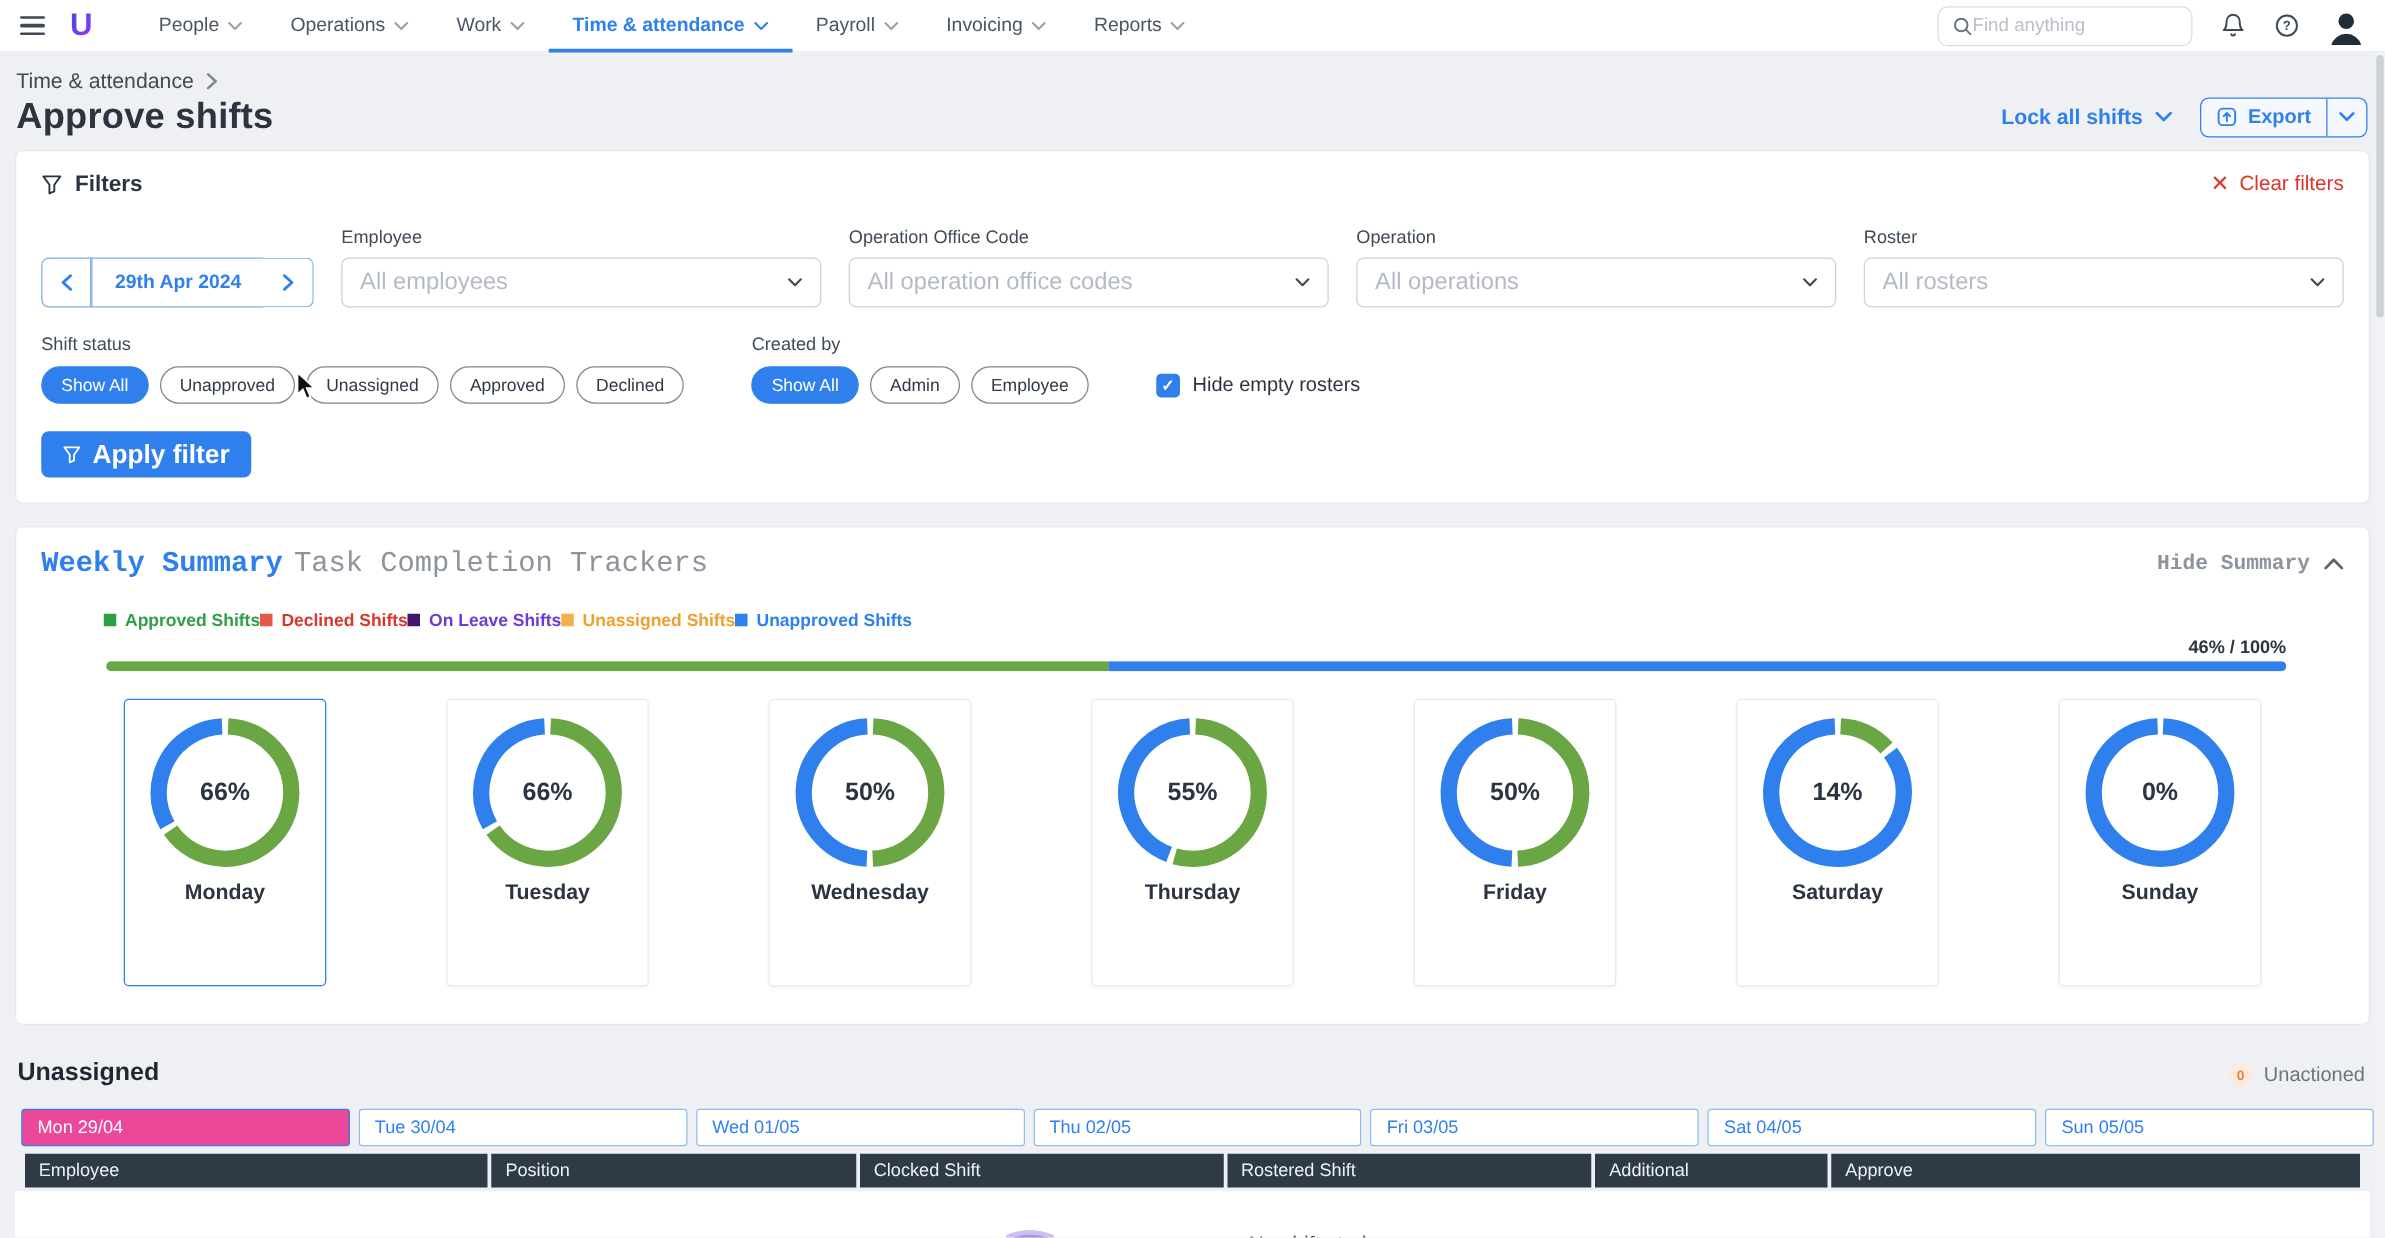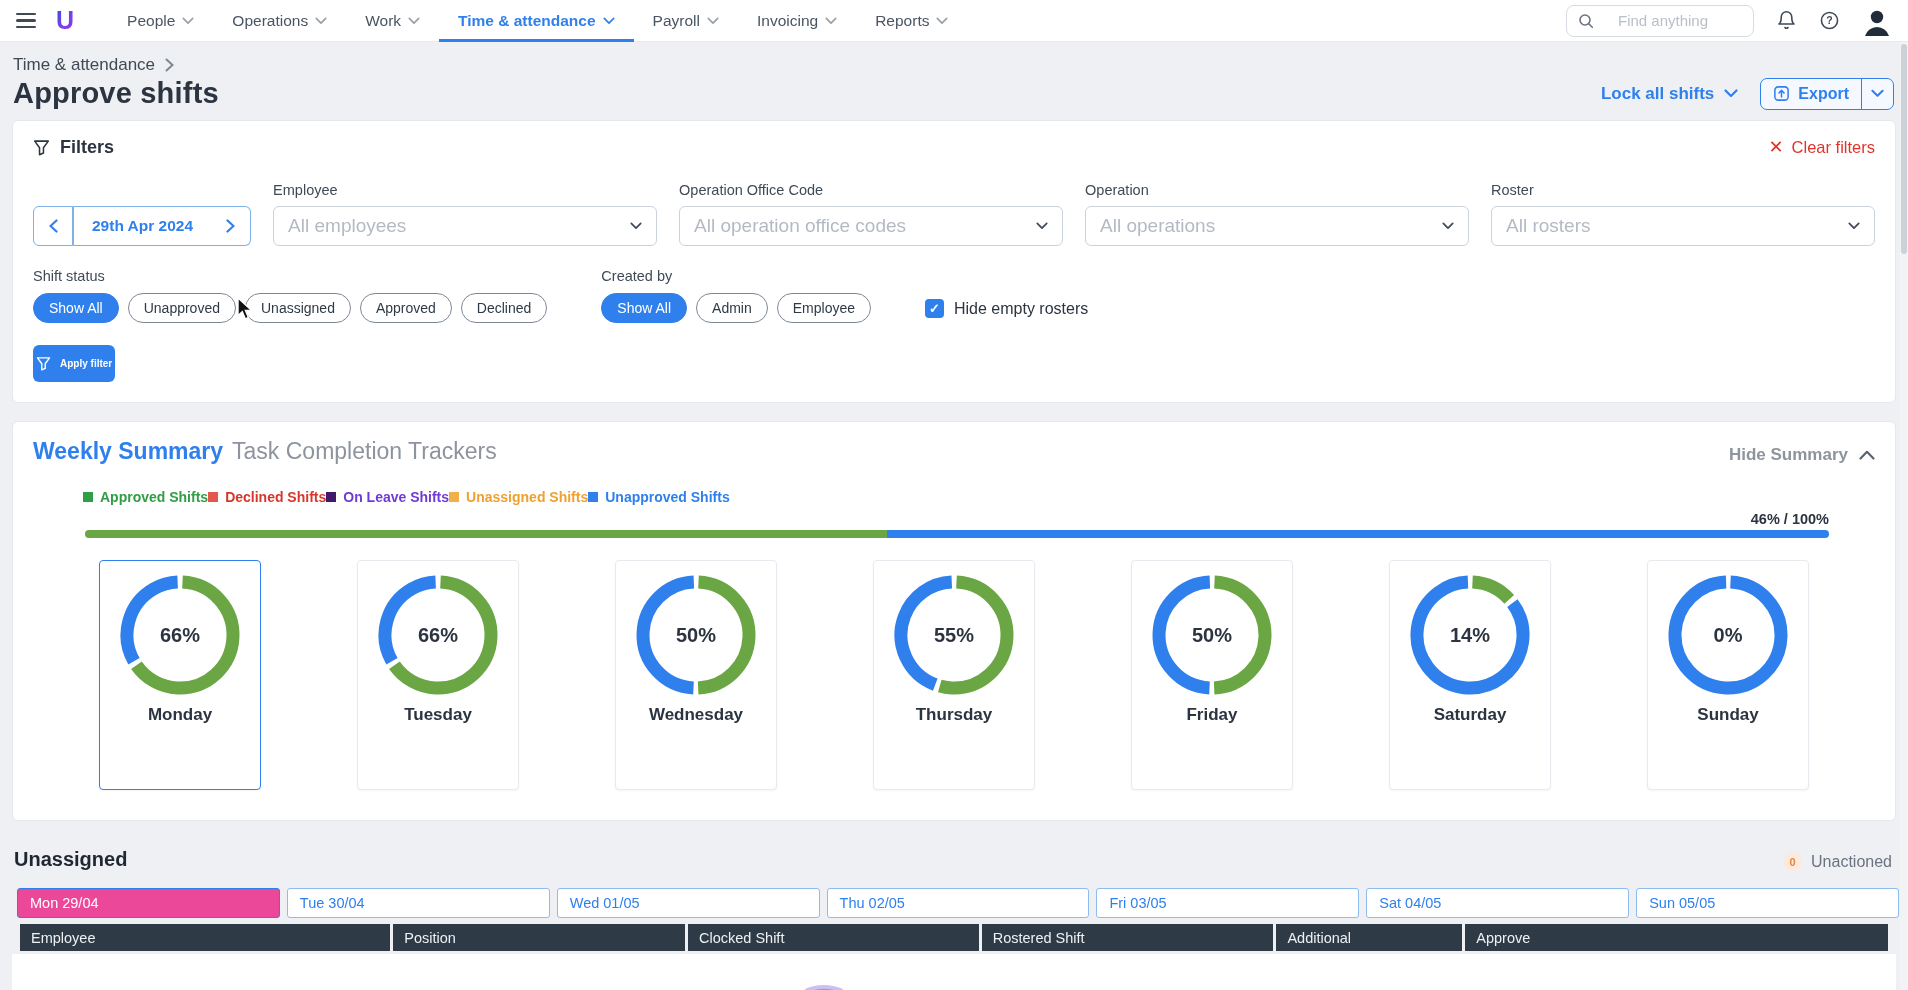--- a/index.html
+++ b/index.html
@@ -13,21 +13,21 @@
   .hamburger{width:20px;display:flex;flex-direction:column;gap:4px;cursor:pointer;margin-right:20px;}
   .hamburger span{height:2.5px;background:#3f4a56;border-radius:2px;}
   .brand{position:relative;font-size:25px;font-weight:800;margin-right:34px;
     background:linear-gradient(135deg,#3b4bd8,#7b3ff2 60%,#8b2fd0);
     -webkit-background-clip:text;background-clip:text;color:transparent;line-height:1;}
   .nav-items{display:flex;height:42px;flex:1;}
   .nav-item{display:flex;align-items:center;gap:7px;padding:0 19px;height:42px;font-size:15.5px;color:#4a5563;cursor:pointer;}
   .nav-item .chev{color:#9aa1ab;}
   .nav-item.active{color:#2f80ed;font-weight:700;border-bottom:3px solid #2f80ed;padding-top:3px;}
   .nav-right{display:flex;align-items:center;gap:22px;}
-  .searchbox{display:flex;align-items:center;gap:24px;width:188px;height:32px;border:1px solid #d8dce2;border-radius:8px;padding:0 11px;background:#fff;}
+  .searchbox{display:flex;align-items:center;gap:0;width:204px;height:32px;border:1px solid #d8dce2;border-radius:8px;padding:0 11px;background:#fff;}
   .searchbox input{border:none;outline:none;width:100%;font-size:15px;color:#4a5563;font-family:inherit;background:transparent;}
   .searchbox input::placeholder{color:#b9bfc9;}
   .icon-btn{cursor:pointer;display:flex;align-items:center;}
   
   .crumb-row{padding:13px 0 0 13px;font-size:17px;color:#3f4a56;display:flex;align-items:center;gap:10px;}
   .crumb-chev{color:#7d8794;font-size:15px;}
   .title-row{display:flex;align-items:center;justify-content:space-between;padding:2px 14px 0 13px;}
   .page-title{font-size:29px;font-weight:800;color:#2b3440;letter-spacing:.2px;}
   .title-actions{display:flex;align-items:center;gap:22px;}
   .lock-link{color:#2f80ed;font-size:17px;font-weight:700;display:flex;align-items:center;gap:10px;cursor:pointer;}
@@ -52,24 +52,24 @@
   .date-btn.next{border-radius:0 6px 6px 0;border-left:none;}
   .date-display{border:1px solid #7fb0e8;border-left-width:1px;border-right:none;padding:0 18px;display:flex;align-items:center;color:#2f80ed;font-weight:700;font-size:15.5px;cursor:pointer;}
   .chips-zone{display:flex;margin-top:22px;align-items:flex-end;gap:54px;}
   .chip-group-label{font-size:14.5px;color:#3f4a56;margin-bottom:9px;}
   .chips{display:flex;gap:9px;}
   .chip{height:30px;padding:0 15px;border-radius:16px;border:1px solid #7d8794;display:flex;align-items:center;font-size:14px;color:#2f3a46;background:#fff;cursor:pointer;white-space:nowrap;}
   .chip.active{background:#2f80ed;border-color:#2f80ed;color:#fff;}
   .checkbox-row{display:flex;align-items:center;gap:10px;margin-bottom:5px;cursor:pointer;}
   .checkbox{width:19px;height:19px;border-radius:4px;background:#2f80ed;display:flex;align-items:center;justify-content:center;color:#fff;font-size:13px;font-weight:700;}
   .checkbox-label{font-size:16px;color:#2b3440;}
-  .apply-btn{margin-top:22px;display:inline-flex;align-items:center;gap:9px;background:#2f80ed;color:#fff;border:none;border-radius:6px;height:37px;padding:0 3px;font-size:10px;font-weight:700;font-family:inherit;cursor:pointer;}
+  .apply-btn{margin-top:22px;display:inline-flex;align-items:center;gap:9px;background:#2f80ed;color:#fff;border:none;border-radius:6px;height:37px;padding:0 17px;font-size:21px;font-weight:700;font-family:inherit;cursor:pointer;}
   
   .summary-card{padding:16px 20px 30px 20px;margin-top:18px;}
-  .summary-head{display:flex;align-items:flex-end;justify-content:space-between;}
+  .summary-head{display:flex;align-items:center;justify-content:space-between;font-family:Liberation Mono, monospace;}
   .summary-title{font-size:23px;font-weight:800;color:#2f80ed;}
   .summary-sub{font-size:23px;font-weight:400;color:#8d949e;margin-left:9px;}
   .hide-summary{display:flex;align-items:center;gap:11px;color:#8d949e;font-size:17px;font-weight:700;cursor:pointer;}
   .legend{display:flex;margin:24px 0 0 50px;}
   .legend-item{display:flex;align-items:center;gap:7px;font-size:14px;font-weight:700;}
   .legend-swatch{width:10px;height:10px;}
   .progress-label{text-align:right;margin:6px 46px 0 0;font-size:14.5px;font-weight:700;color:#2b3440;}
   .progress-bar{display:flex;height:8px;border-radius:4px;overflow:hidden;margin:3px 46px 0 52px;background:#e3e6ea;}
   .progress-bar .seg-a{height:100%;}
   .progress-bar .seg-b{height:100%;flex:1;}

